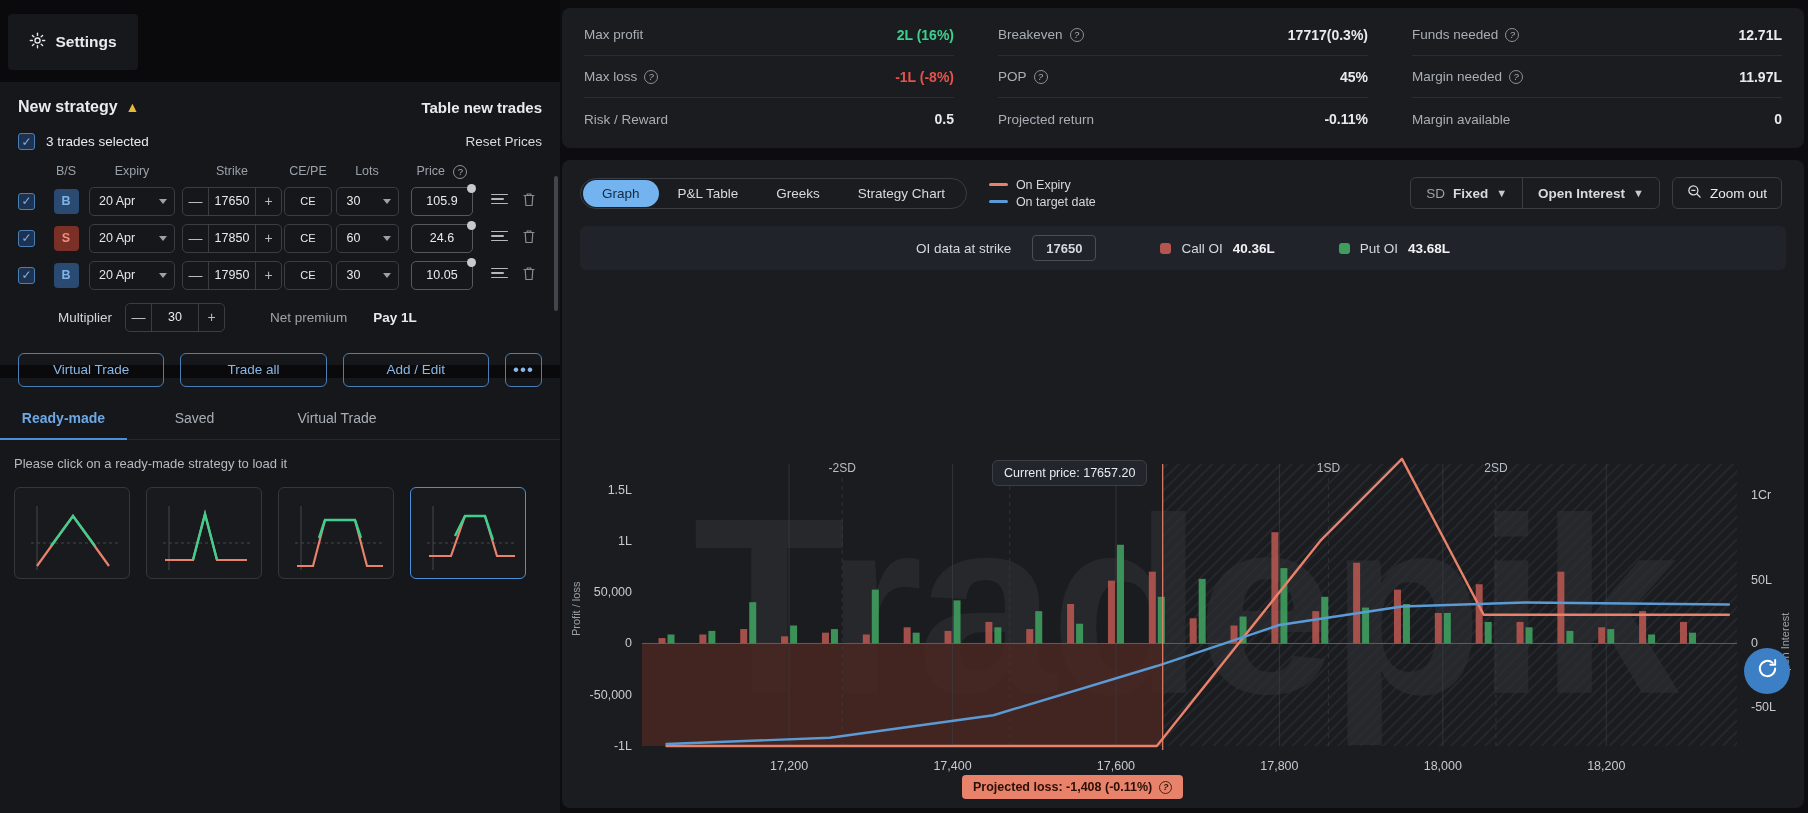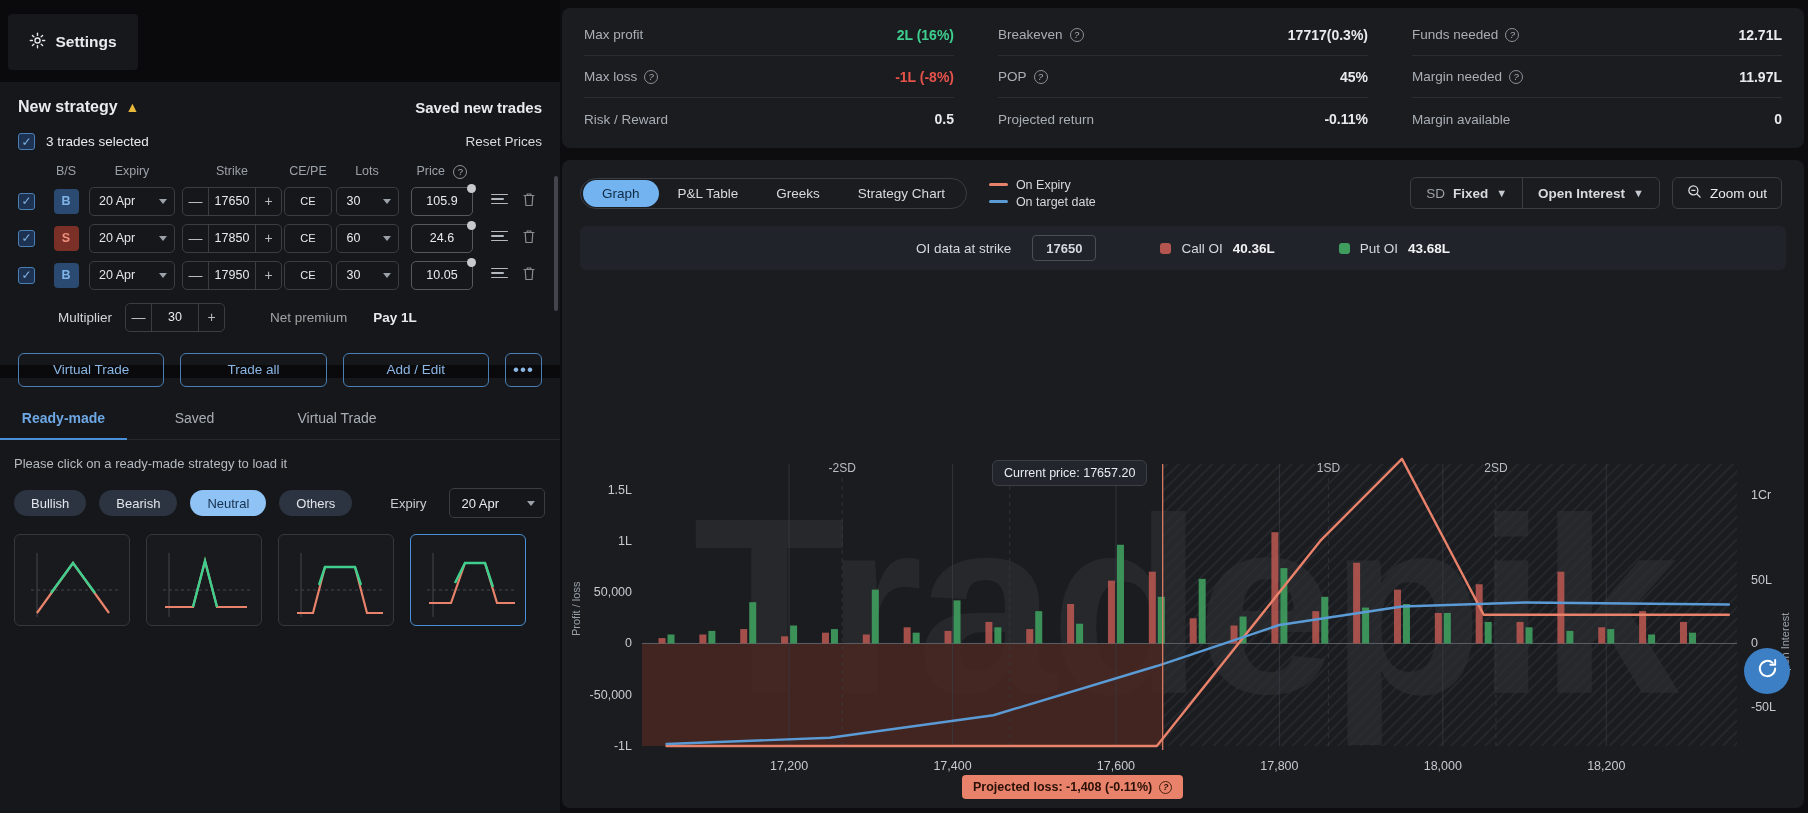--- a/index.html
+++ b/index.html
@@ -275,21 +275,21 @@
         <span>Settings</span>
       </div>
     </div>
 
     <div class="strat-panel">
       <div class="strat-head">
         <div class="strat-title">
           <span>New strategy</span>
           <span class="warn-ico">▲</span>
         </div>
-        <span class="clear-link">Saved new trades</span>
+        <span class="clear-link">Table new trades</span>
       </div>
 
       <div class="sel-row">
         <div class="sel-left">
           <span class="cbx">✓</span>
           <span class="sel-text">3 trades selected</span>
         </div>
         <span class="reset-link">Reset Prices</span>
       </div>
 
@@ -412,31 +412,20 @@
 
     <div class="gap-bar"></div>
 
     <div class="ltabs">
       <div class="ltab-row">
         <div class="ltab active" style="width:127px">Ready-made</div>
         <div class="ltab" style="width:135px">Saved</div>
         <div class="ltab" style="width:150px">Virtual Trade</div>
       </div>
       <div class="hint">Please click on a ready-made strategy to load it</div>
-      <div class="chips">
-        <span class="chip">Bullish</span>
-        <span class="chip">Bearish</span>
-        <span class="chip active">Neutral</span>
-        <span class="chip">Others</span>
-        <span class="exp-label">Expiry</span>
-        <span class="exp-sel">
-          <span>20 Apr</span>
-            <i class="caret"></i>
-        </span>
-      </div>
       <div class="cards">
         <div class="card">
           <svg width="116" height="92" viewBox="0 0 116 92">
               <line x1="22" y1="18" x2="22" y2="82" stroke="#43464c" stroke-width="1"></line>
               <line x1="16" y1="55" x2="104" y2="55" stroke="#43464c" stroke-width="1" stroke-dasharray="3,3"></line>
               <polyline points="22,78 58,28 94,78" fill="none" stroke="#e8826a" stroke-width="2.2"></polyline>
               <polyline points="36,58 58,28 80,58" fill="none" stroke="#3ecf8e" stroke-width="2.4"></polyline>
             </svg>
         </div>
         <div class="card">

